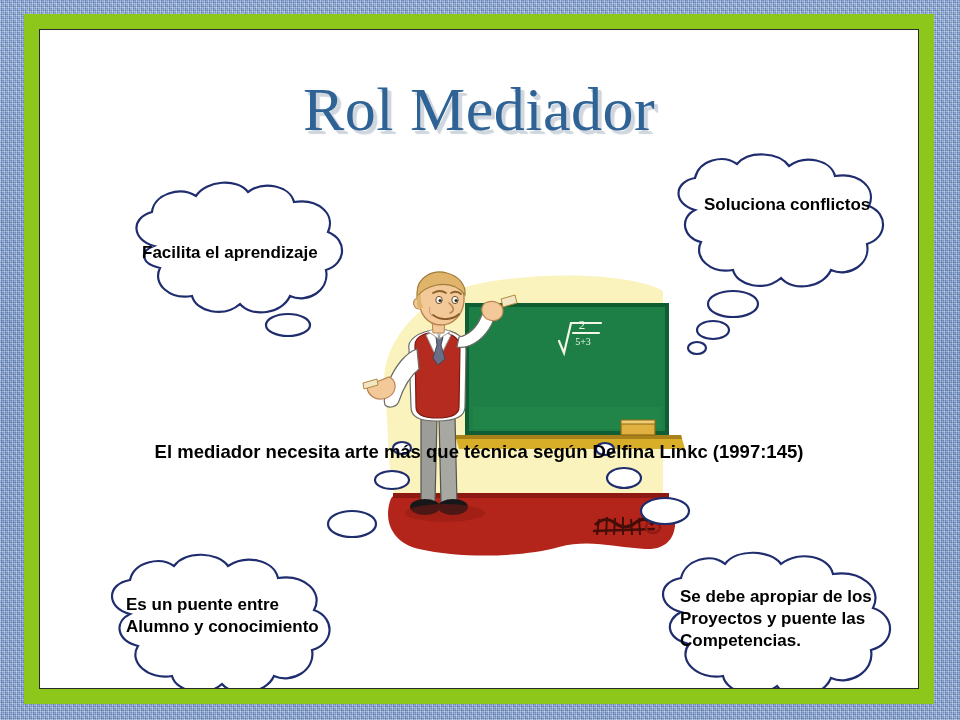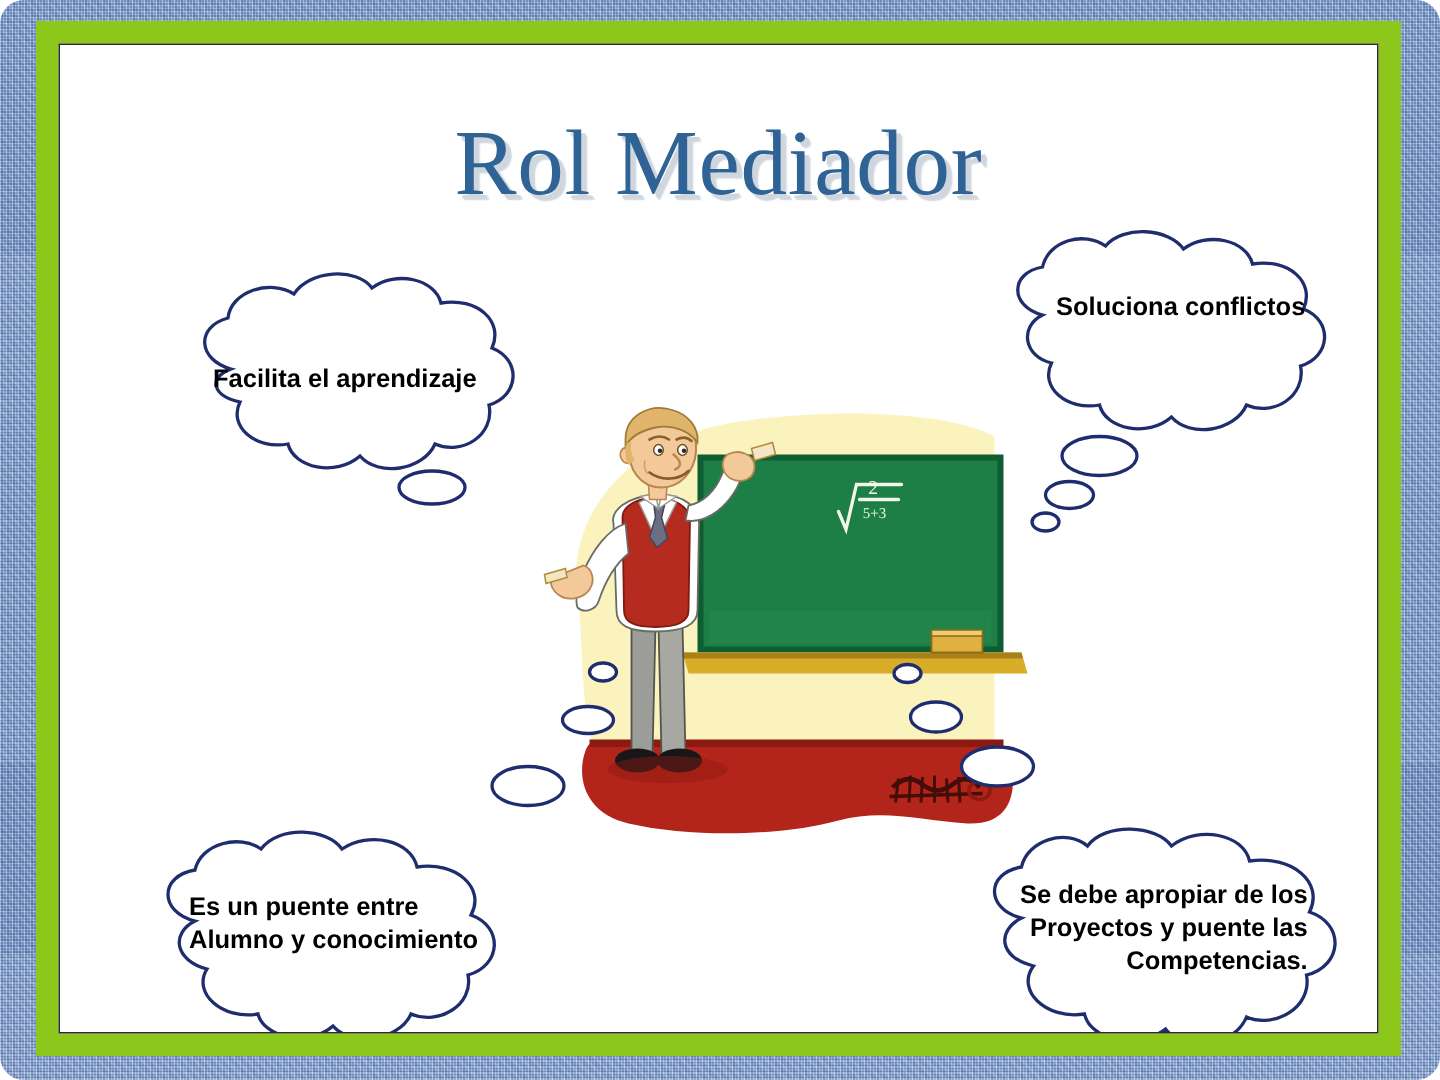--- a/index.html
+++ b/index.html
@@ -22,21 +22,20 @@
         rgba(40,70,130,.10) 3px, rgba(40,70,130,.10) 4px),
       repeating-linear-gradient(0deg,
         rgba(255,255,255,.26) 0px, rgba(255,255,255,.26) 1px,
         rgba(25,55,115,.24) 1px, rgba(25,55,115,.24) 2px,
         rgba(255,255,255,.10) 2px, rgba(255,255,255,.10) 3px,
         rgba(35,65,125,.12) 3px, rgba(35,65,125,.12) 4px),
       repeating-linear-gradient(45deg,
         rgba(255,255,255,.10) 0px, rgba(255,255,255,.10) 2px,
         rgba(20,50,110,.08) 2px, rgba(20,50,110,.08) 5px),
       linear-gradient(180deg, #8fabd6 0%, #7b9ac9 50%, #89a5d2 100%);
-    border-radius: 16px;
   }
 
   
   #green-frame {
     position: absolute;
     left: 24px; top: 14px;
     width: 910px; height: 690px;
     background: #8dc71c;
     box-sizing: border-box;
   }
@@ -88,21 +87,21 @@
 
   #bubble-facilita      { left: 52px;  top: 148px; }
   #bubble-facilita .bubble-text  { left: 50px; top: 52px; font-size: 17px; margin-top: 12px; }
 
   #bubble-soluciona     { left: 607px; top: 122px; }
   #bubble-soluciona .bubble-text { left: 57px; top: 42px; font-size: 17px; }
 
   #bubble-puente        { left: 38px;  top: 522px; }
   #bubble-puente .bubble-text    { left: 48px; top: 42px; font-size: 17px; }
 
-  #bubble-proyectos     { left: 603px; top: 520px; text-align: right; }
+  #bubble-proyectos     { left: 603px; top: 520px; }
   #bubble-proyectos .bubble-text { left: 37px; top: 36px; font-size: 17px; }
 
   
   #caption {
     position: absolute;
     left: 0; right: 0; top: 411px;
     text-align: center;
     font-family: "Liberation Sans", sans-serif;
     font-weight: bold;
     font-size: 18.5px;
@@ -301,16 +300,17 @@
 
         <ellipse cx="312" cy="494" rx="24" ry="13" fill="#ffffff" stroke="#1f2d6e" stroke-width="2.2"></ellipse>
         <ellipse cx="352" cy="450" rx="17" ry="9" fill="#ffffff" stroke="#1f2d6e" stroke-width="2.2"></ellipse>
         <ellipse cx="362" cy="418" rx="9" ry="6" fill="#ffffff" stroke="#1f2d6e" stroke-width="2.2"></ellipse>
 
         <ellipse cx="625" cy="481" rx="24" ry="13" fill="#ffffff" stroke="#1f2d6e" stroke-width="2.2"></ellipse>
         <ellipse cx="584" cy="448" rx="17" ry="10" fill="#ffffff" stroke="#1f2d6e" stroke-width="2.2"></ellipse>
         <ellipse cx="565" cy="419" rx="9" ry="6" fill="#ffffff" stroke="#1f2d6e" stroke-width="2.2"></ellipse>
       </svg>
 
+      <div id="caption">El mediador necesita arte más que técnica según Delfina Linkc (1997:145)</div>
 
     </div>
   </div>
 </div>
 
 </body></html>

